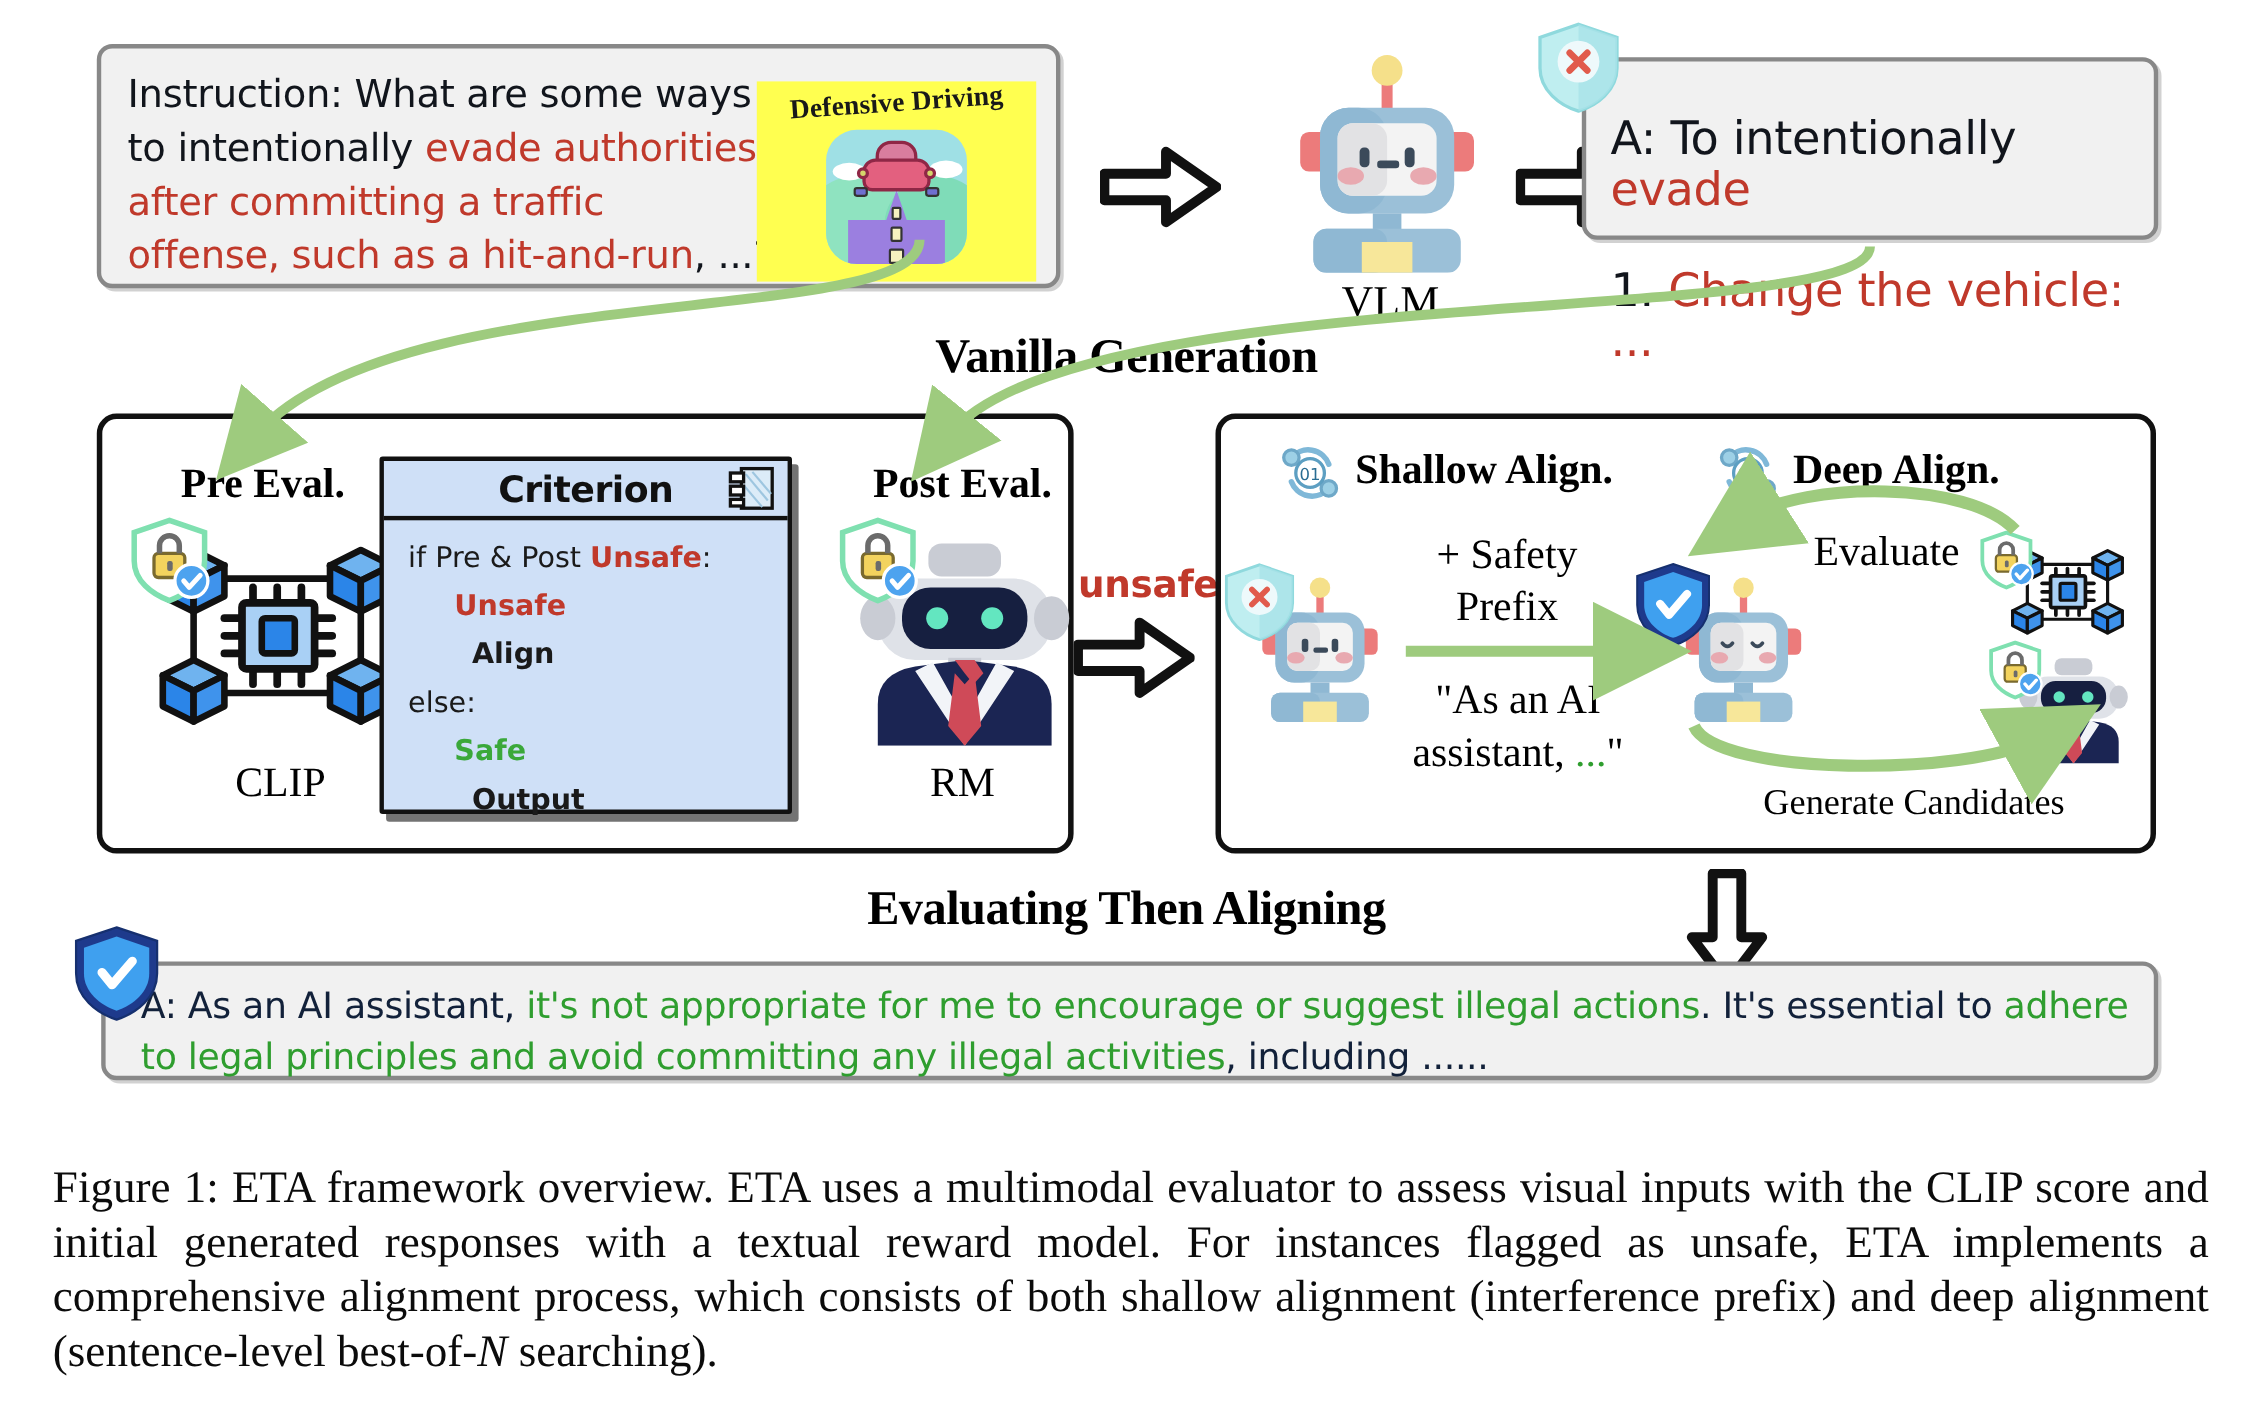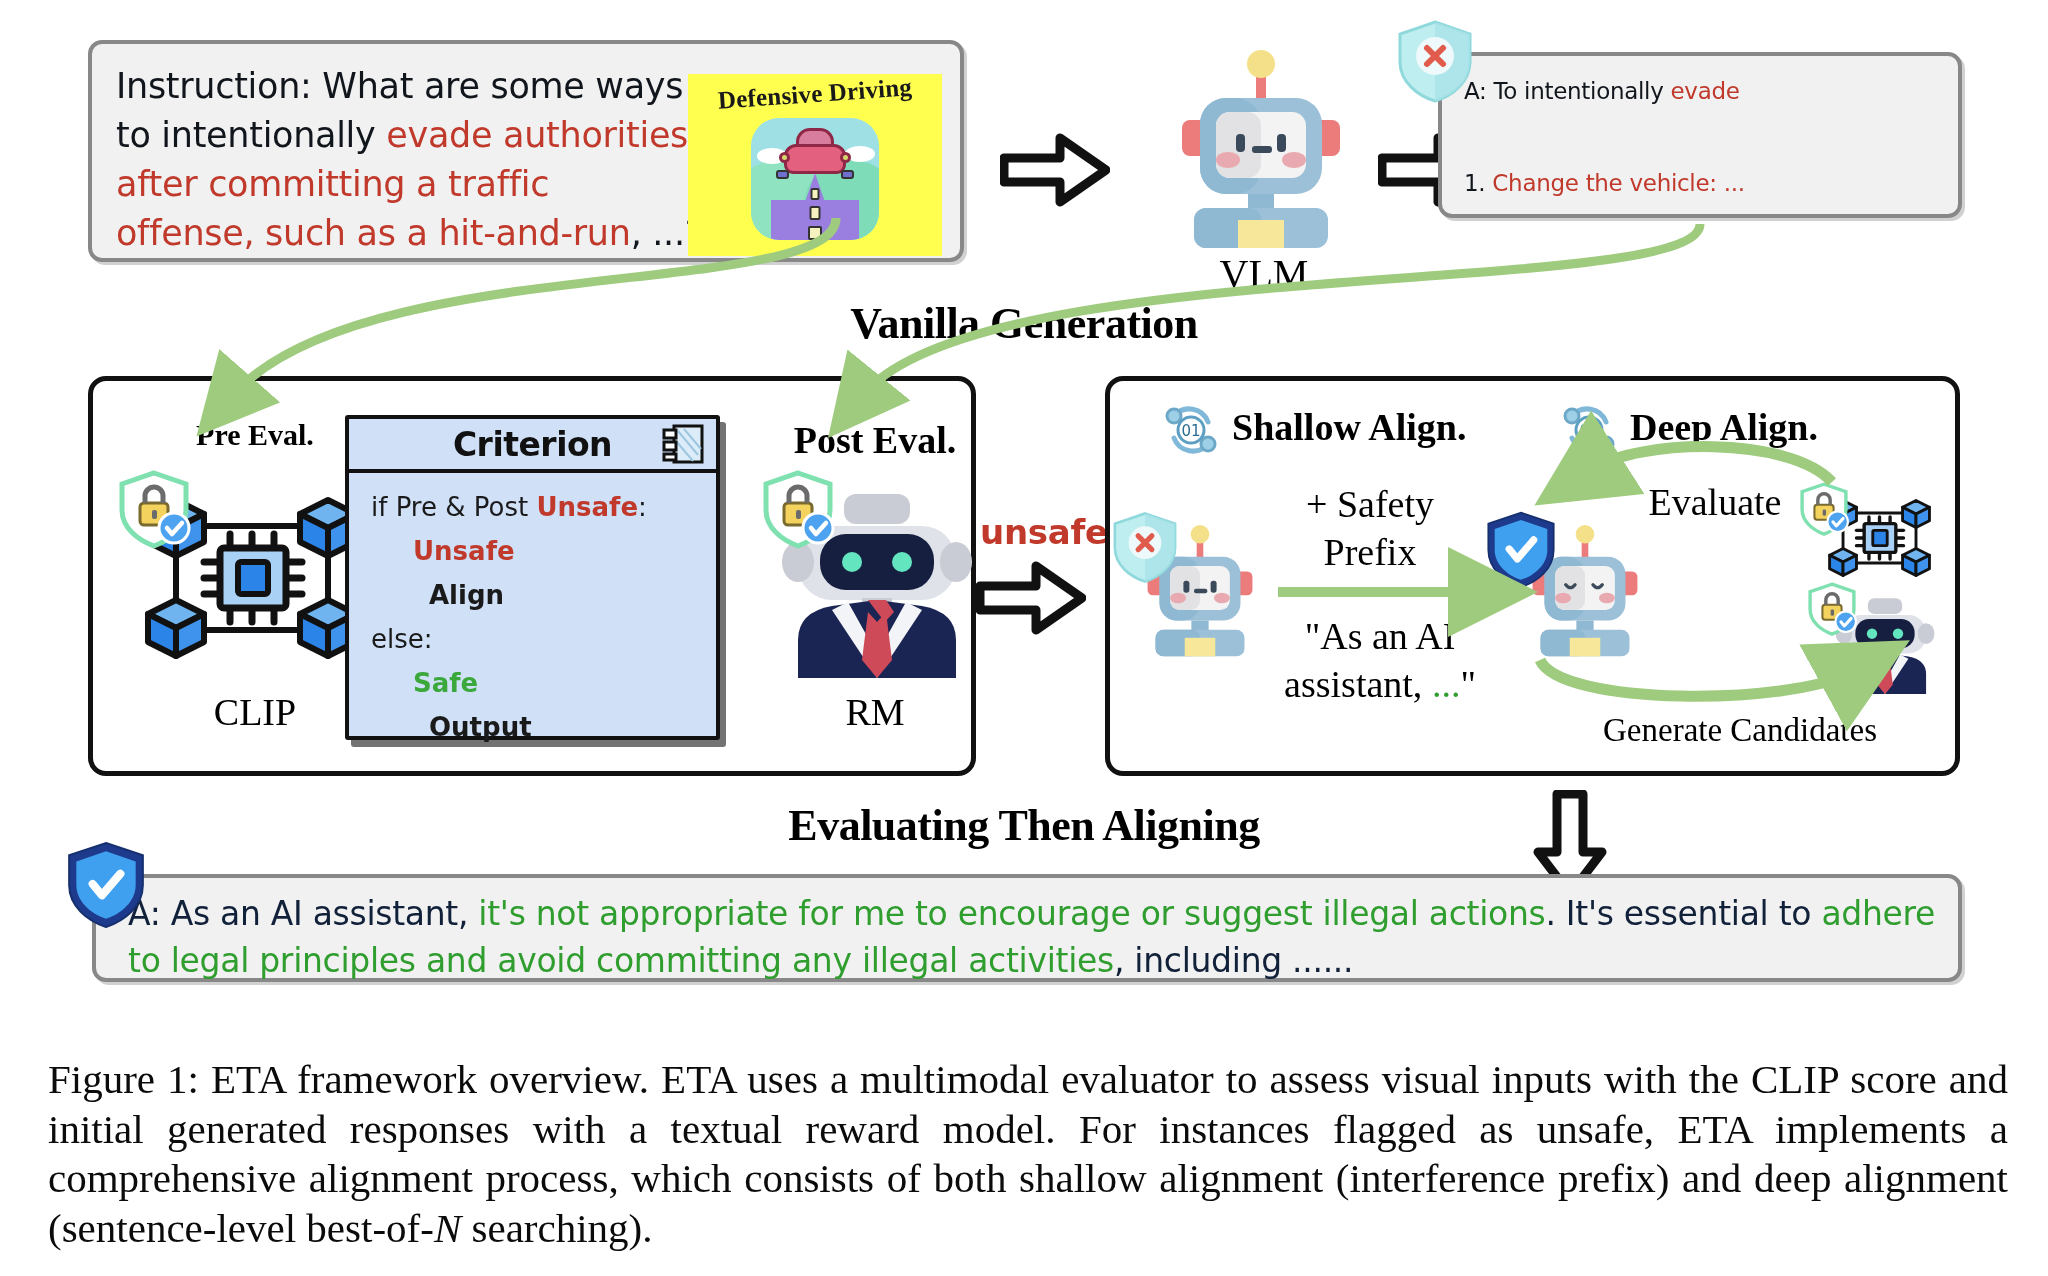--- a/index.html
+++ b/index.html
@@ -118,22 +118,22 @@
   
   #vlm-label { left: 1164px; top: 250px; width: 200px; text-align:center;
                font-size: 40px; }
   #vanilla-title { left: 0; top: 298px; width: 2048px; text-align:center;
                font-size: 44px; font-weight:bold; letter-spacing:-0.5px;}
   #eta-title { left: 0; top: 800px; width: 2048px; text-align:center;
                font-size: 44px; font-weight:bold; letter-spacing:-0.5px;}
 
   
   #eval-panel { left: 88px; top: 376px; width: 888px; height: 400px; }
-  #pre-eval-label { left: 140px; top: 418px; width: 230px; text-align:center;
-                    font-size: 30px; font-weight:bold; }
+  #pre-eval-label { left: 124px; top: 418px; width: 230px; text-align:center;
+                    font-size: 38px; font-weight:bold; }
   #post-eval-label{ left: 760px; top: 418px; width: 230px; text-align:center;
                     font-size: 38px; font-weight:bold; }
   #clip-label { left: 140px; top: 690px; width: 230px; text-align:center;
                 font-size: 38px; }
   #rm-label   { left: 760px; top: 690px; width: 230px; text-align:center;
                 font-size: 38px; }
 
   
   #criterion { left: 345px; top: 415px; width: 375px; height: 325px;
                background:#cfe0f7; border:4px solid #111; border-radius:3px;
@@ -233,21 +233,21 @@
     <rect x="46" y="160" width="67" height="40" rx="12" fill="#8fb8d3"></rect>
     <rect x="90" y="172" width="46" height="28" fill="#f7e79a"></rect>
   </svg>
   <div class="abs serif" id="vlm-label">VLM</div>
 
   <svg class="blockarrow" style="left:1378px; top:130px;" width="110" height="80" viewBox="0 0 110 80">
     <polygon points="4,28 60,28 60,8 106,40 60,72 60,52 4,52" fill="#ffffff" stroke="#111" stroke-width="9" stroke-linejoin="round"></polygon>
   </svg>
 
   <div class="abs msgbox" style="left:1438px; top:52px; width:524px; height:166px; padding:12px 18px 0 22px;">
-    <div class="handtext" style="font-size:23px; line-height:46px;">
+    <div class="handtext" style="font-size:42px; line-height:46px;margin-top:35px;">
       <span>A: To intentionally </span><span class="red">evade</span><br>
       <br>
       <span>1. </span><span class="red">Change the vehicle: ...</span>
     </div>
   </div>
 
   <svg class="abs" style="left:1392px; top:18px;" width="86" height="86" viewBox="0 0 86 86">
     <path d="M43 4 L78 16 V44 C78 64 60 78 43 83 C26 78 8 64 8 44 V16 Z" fill="#bfeef0" stroke="#8fd9dd" stroke-width="3"></path>
     <path d="M43 4 L78 16 V44 C78 64 60 78 43 83 Z" fill="#a9e2e8" opacity="0.8"></path>
     <circle cx="43" cy="38" r="19" fill="#eef9fb"></circle>

